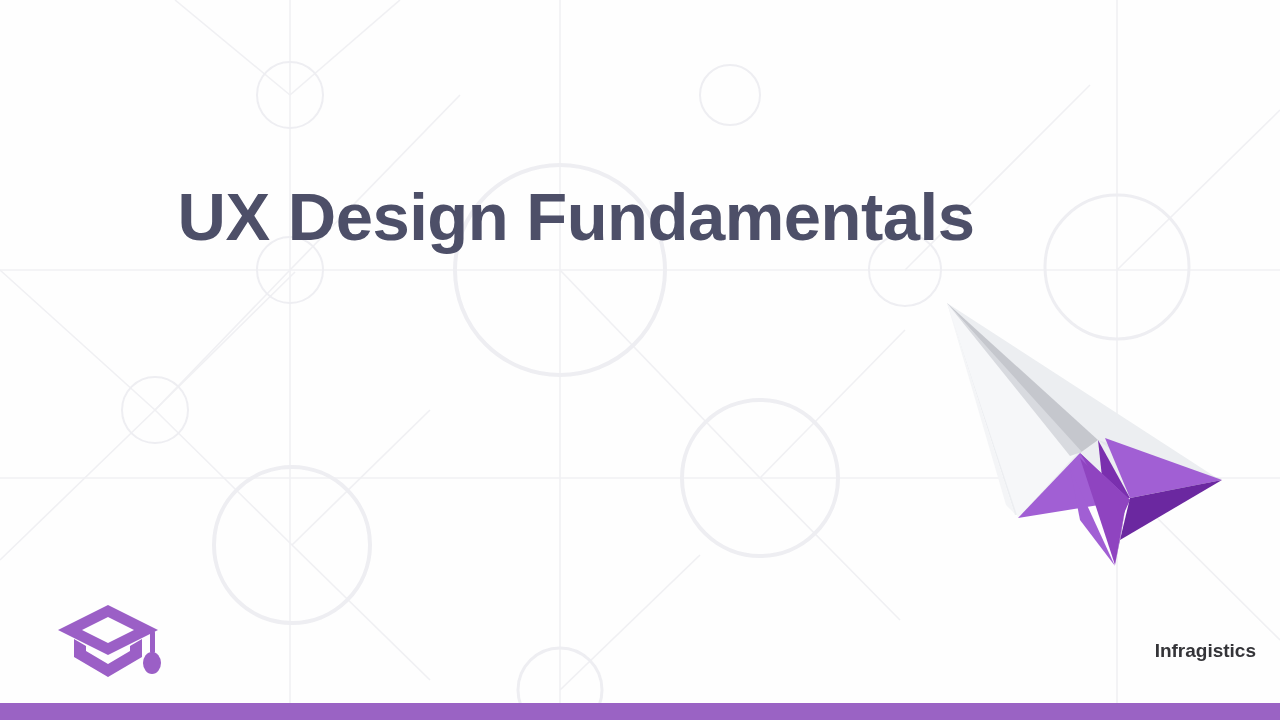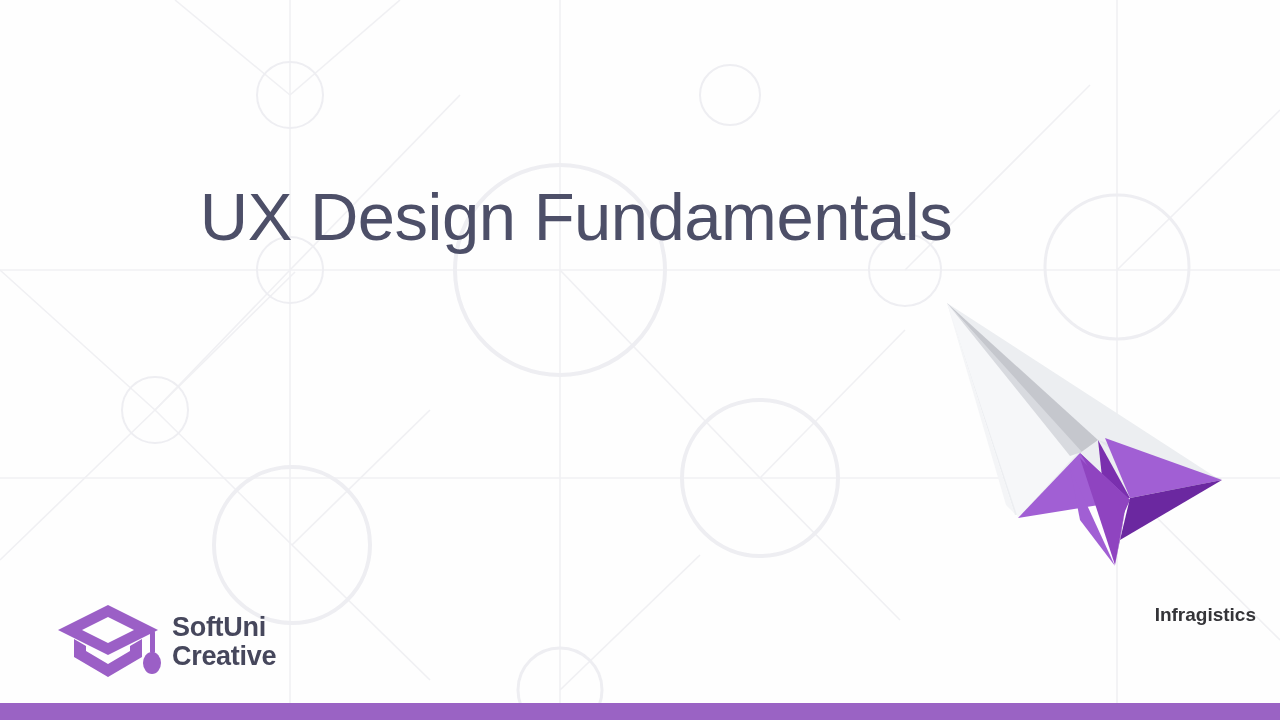--- a/index.html
+++ b/index.html
@@ -28,21 +28,21 @@
   }
 
   
   #title {
     position: absolute;
     left: 0;
     top: 178px;
     width: 1152px;
     text-align: center;
     font-size: 67px;
-    font-weight: normal;
+    font-weight: bold;
     letter-spacing: -0.5px;
     color: #4d4f68;
     white-space: nowrap;
   }
 
   
   #paper-plane {
     position: absolute;
     left: 930px;
     top: 290px;
@@ -69,21 +69,21 @@
     font-weight: bold;
     line-height: 1.08;
     color: #46475c;
     letter-spacing: -0.3px;
   }
 
   
   #credit {
     position: absolute;
     right: 24px;
-    top: 604px;
+    top: 640px;
     text-align: right;
   }
   #credit-name {
     font-size: 19px;
     font-weight: bold;
     color: #343438;
     line-height: 1.2;
   }
   #credit-link {
     display: inline-block;
@@ -188,24 +188,20 @@
       <path d="M50 2 L100 27 L50 52 L0 27 Z
                M50 14 L24 27 L50 40 L76 27 Z" fill="#9b5fc6" fill-rule="evenodd"></path>
 
       <path d="M16 36 L16 54 L50 74 L84 54 L84 36
                L72 43 L72 48 L50 61 L28 48 L28 43 Z" fill="#9b5fc6"></path>
 
       <rect x="92" y="27" width="5" height="24" rx="2.4" fill="#9b5fc6"></rect>
 
       <ellipse cx="94" cy="60" rx="9" ry="11" fill="#9b5fc6"></ellipse>
     </svg>
-    <div id="softuni-wordmark">
-      <div>SoftUni</div>
-      <div>Creative</div>
-    </div>
   </div>
 
   <div id="credit">
     <div id="credit-name">Infragistics</div>
   </div>
 
   <div id="bottom-bar"></div>
 
 </div>
 

